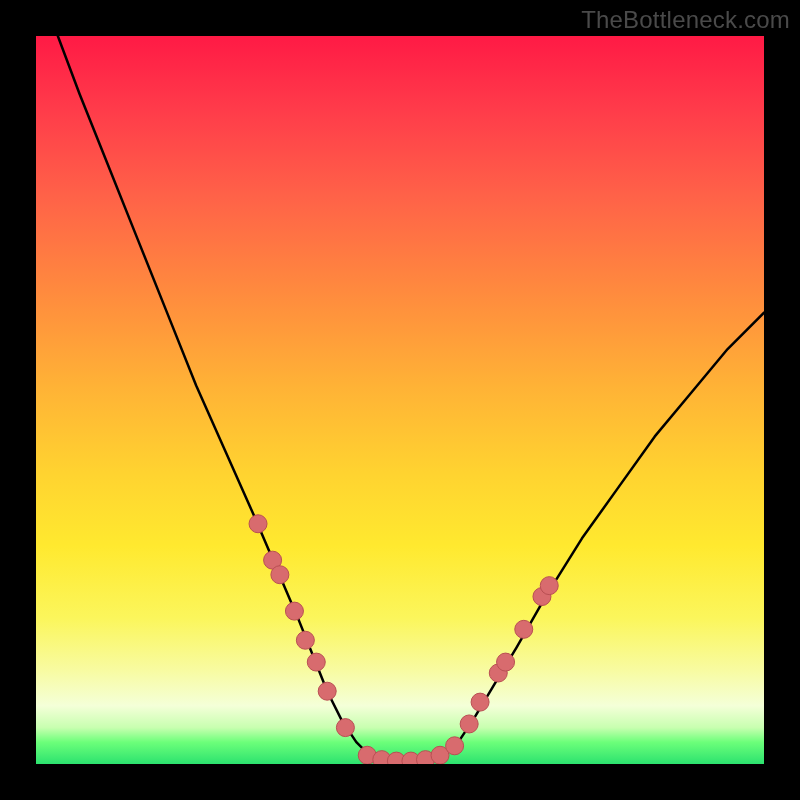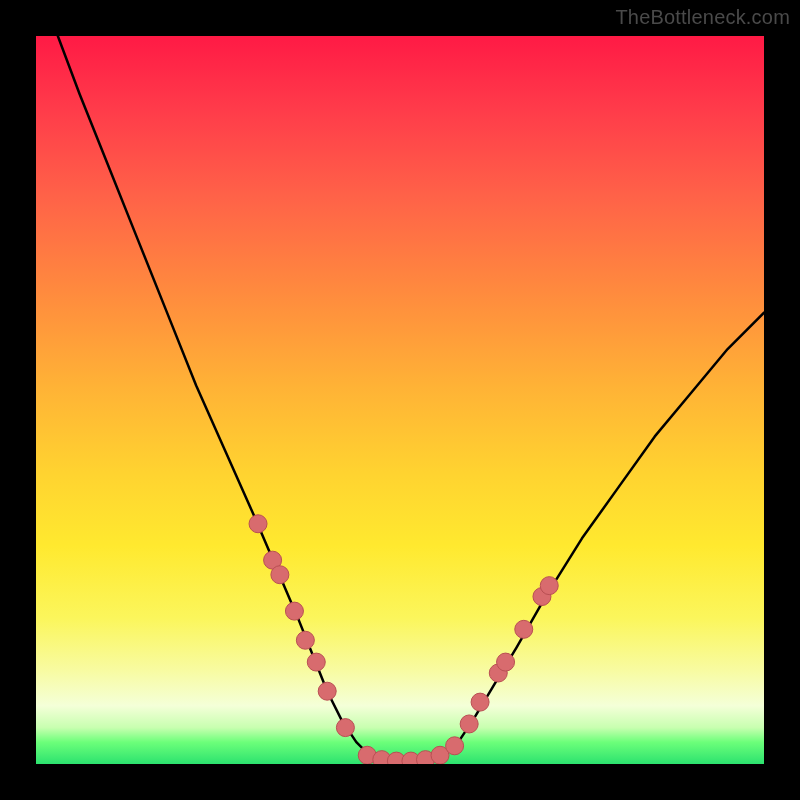--- a/index.html
+++ b/index.html
@@ -39,21 +39,21 @@
       #c8ffb0 95%,
       #6cff7a 97%,
       #2ce26f 100%
     );
   }
   .watermark {
     position: absolute;
     top: 6px;
     right: 10px;
     color: #4a4a4a;
-    font-size: 20px;
+    font-size: 24px;
     font-weight: 500;
     letter-spacing: 0.2px;
     user-select: none;
     text-align: center;
   }
   svg {
     position: absolute;
     left: 0;
     top: 0;
   }

